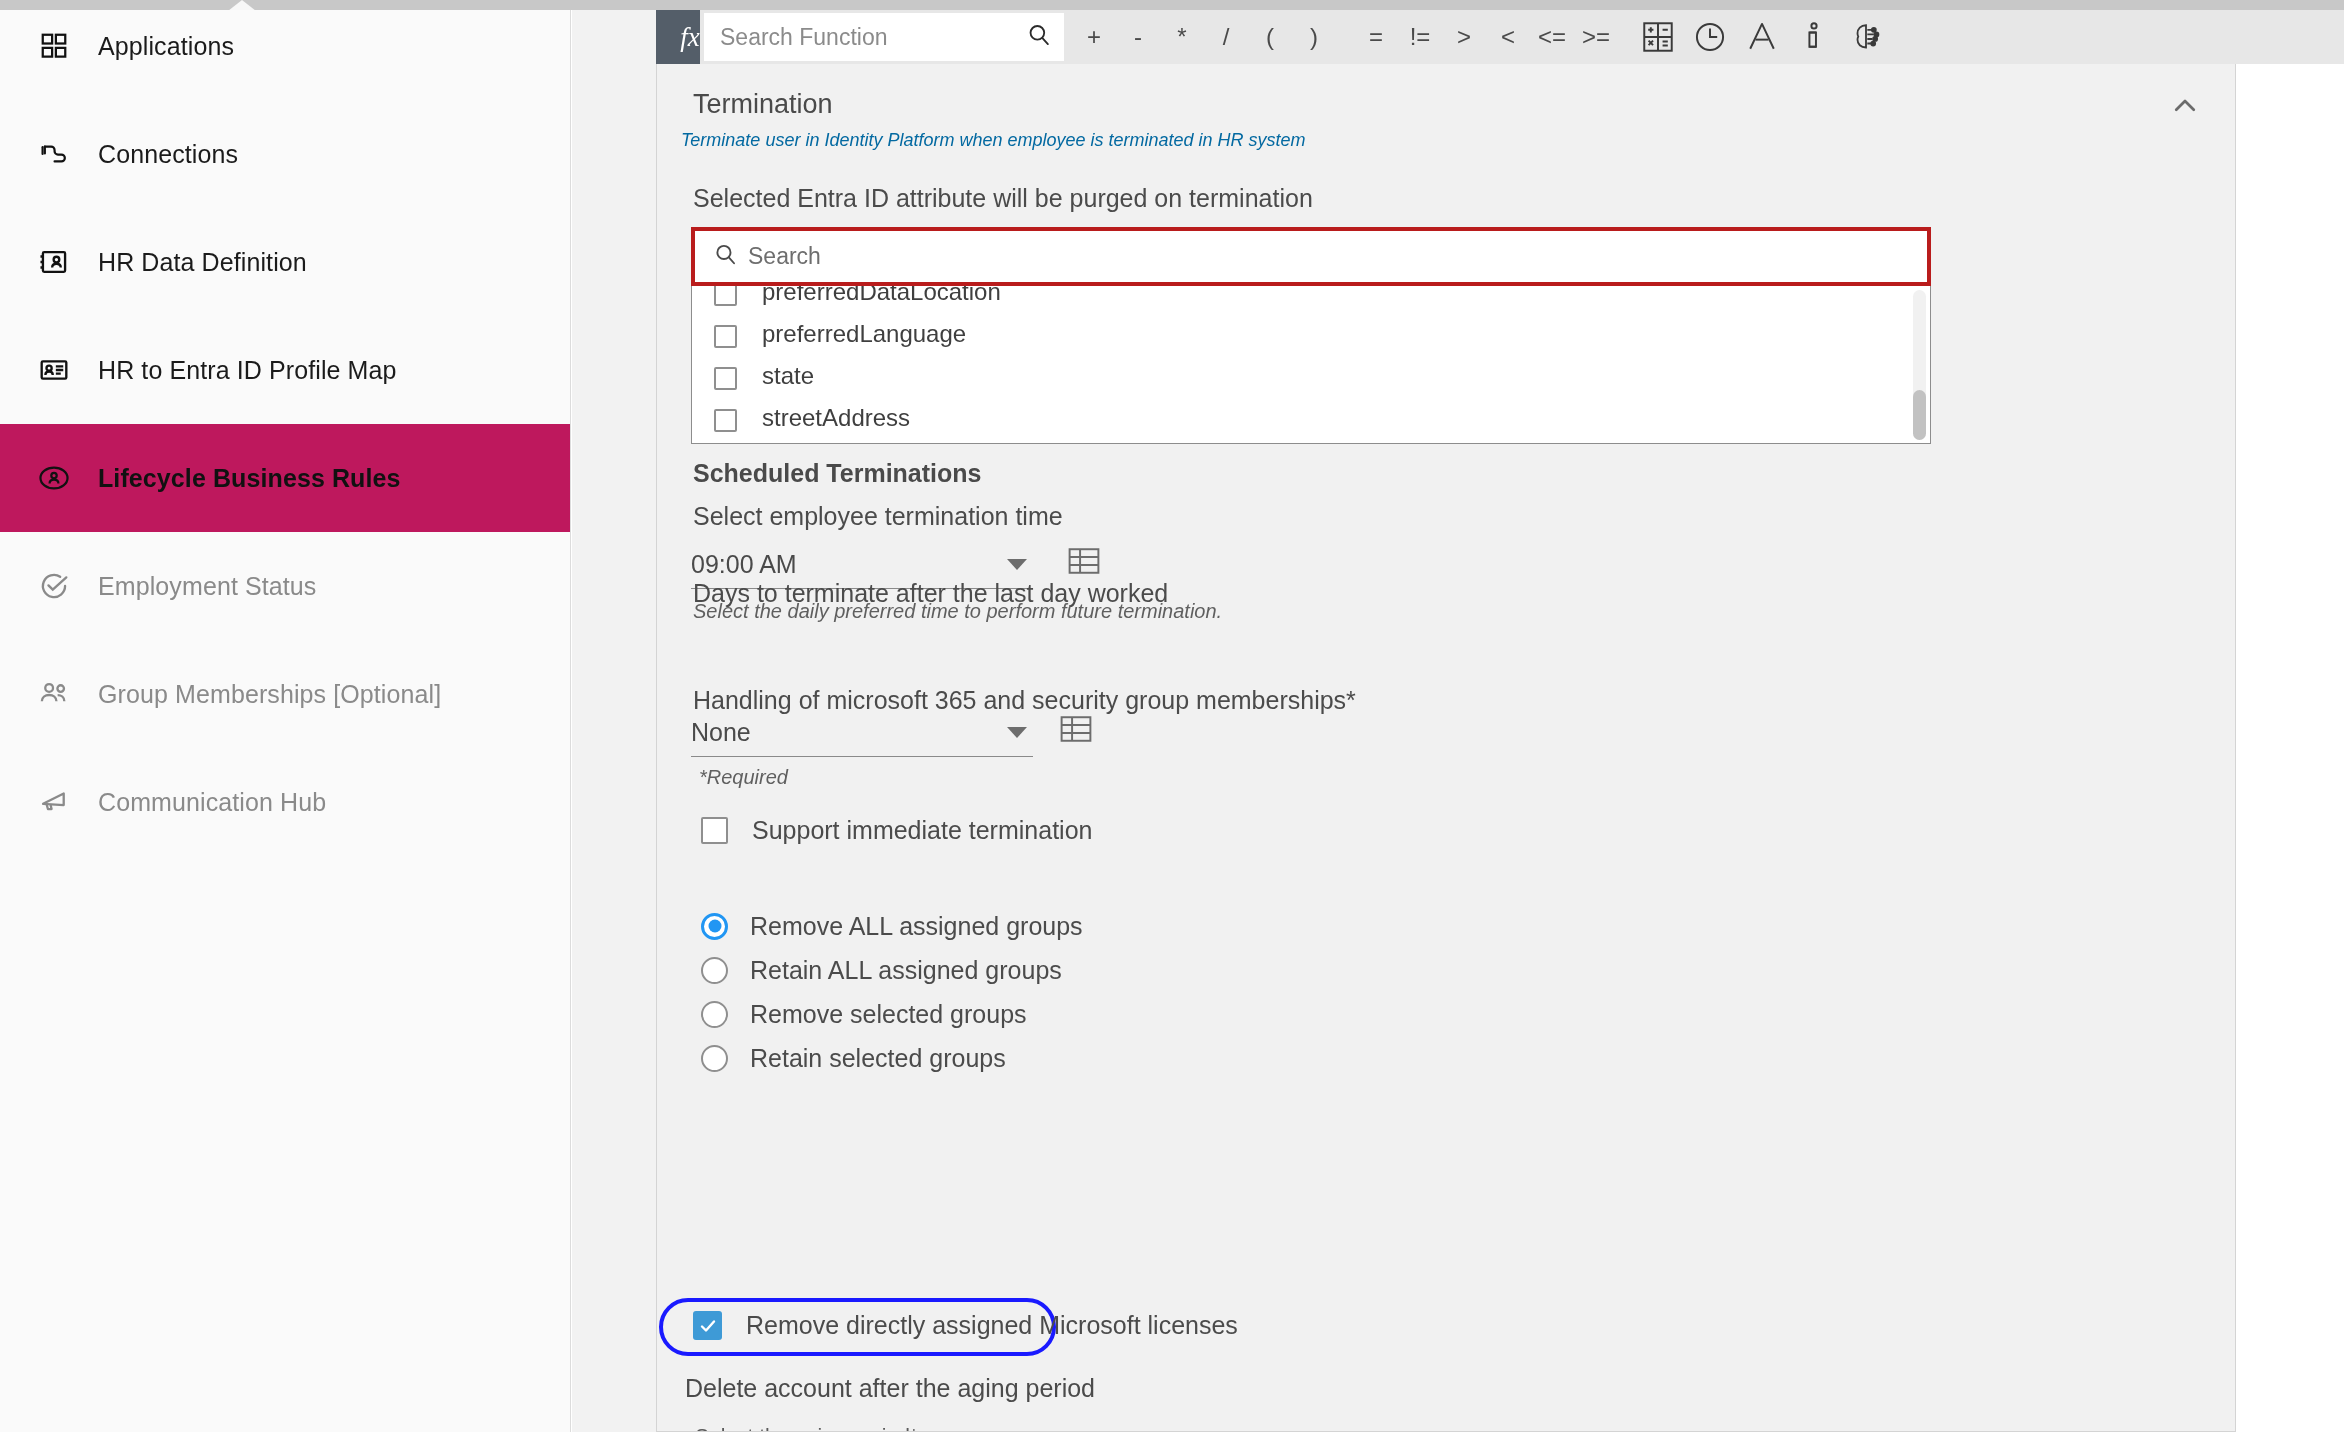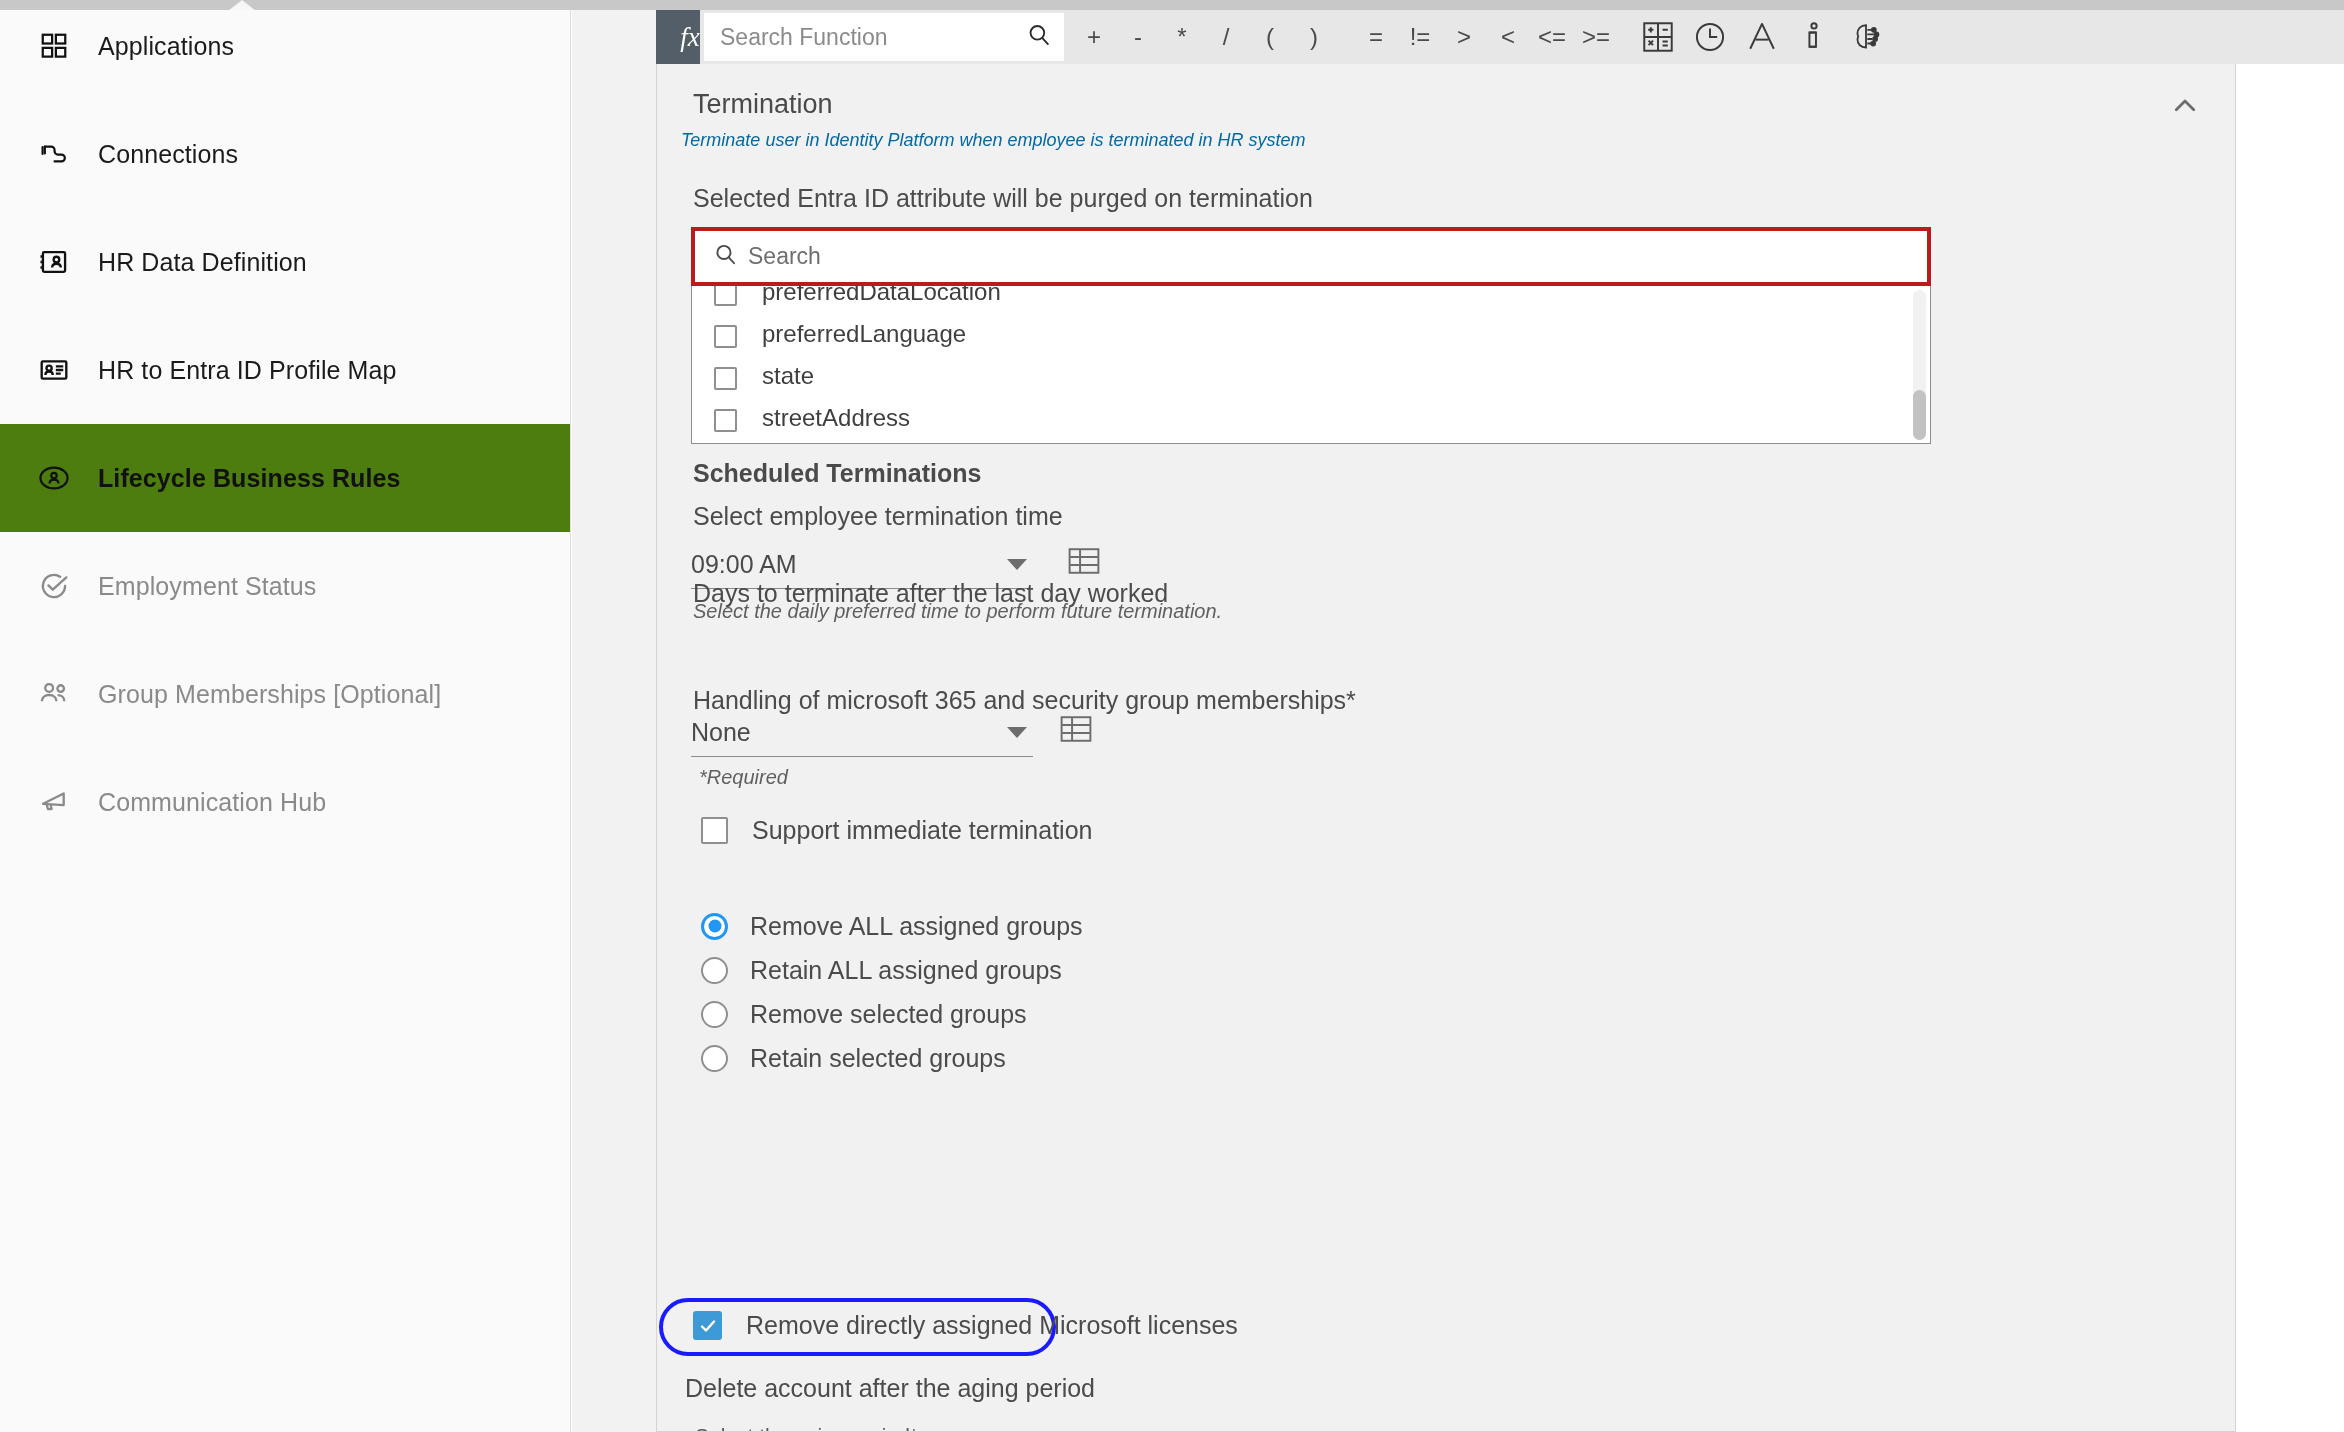--- a/index.html
+++ b/index.html
@@ -29,21 +29,21 @@
     position: absolute; left: 0; top: 10px;
     width: 571px; height: 1422px;
     background: #fafafa;
     border-right: 1px solid #dcdcdc;
   }
   .side-item {
     display: flex; align-items: center;
     height: 108px; padding-left: 36px;
     cursor: pointer;
   }
-  .side-item.active { background: #4d7c0f; }
+  .side-item.active { background: #be185d; }
   .side-ico {
     width: 36px; height: 36px; flex: 0 0 36px;
     display: flex; align-items: center; justify-content: center;
     margin-right: 26px;
   }
   .side-ico svg { display: block; }
   .side-lbl {
     font-size: 25px; color: #1b1b1b; letter-spacing: .1px;
     white-space: nowrap;
   }

